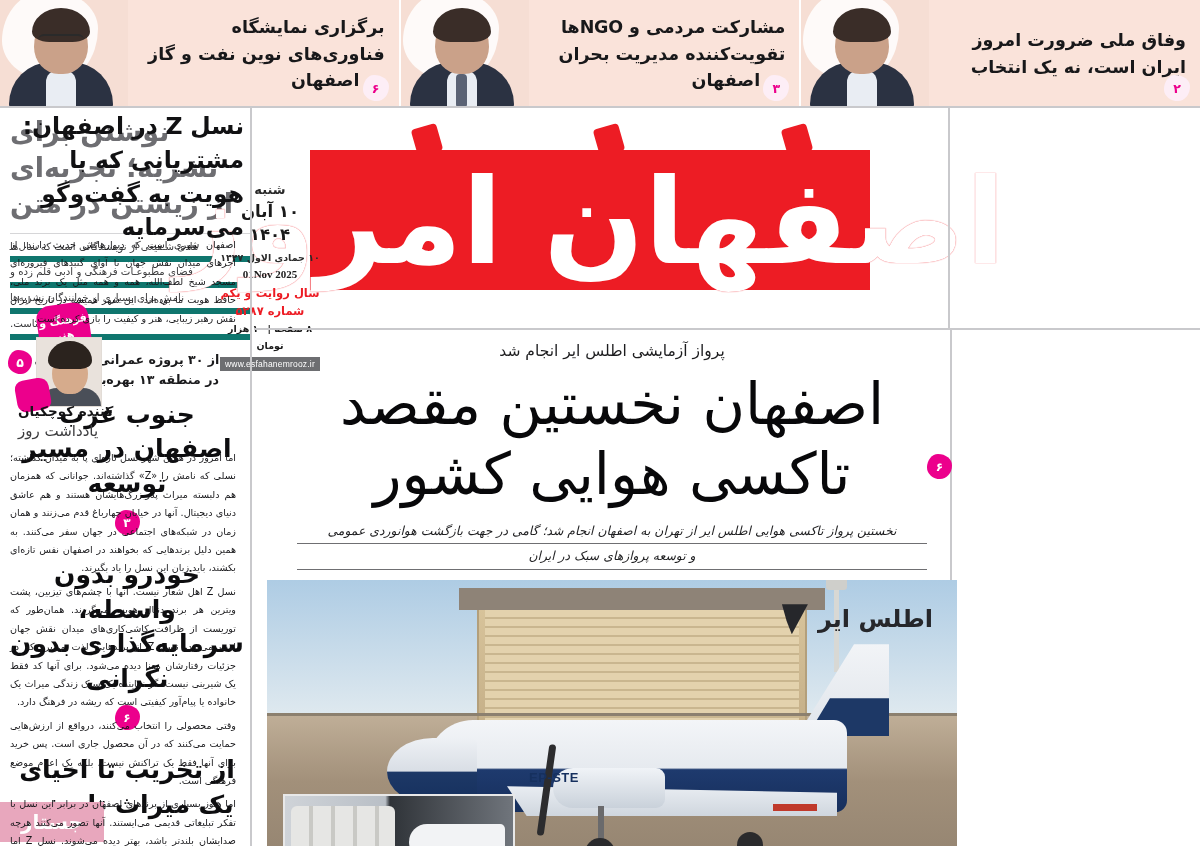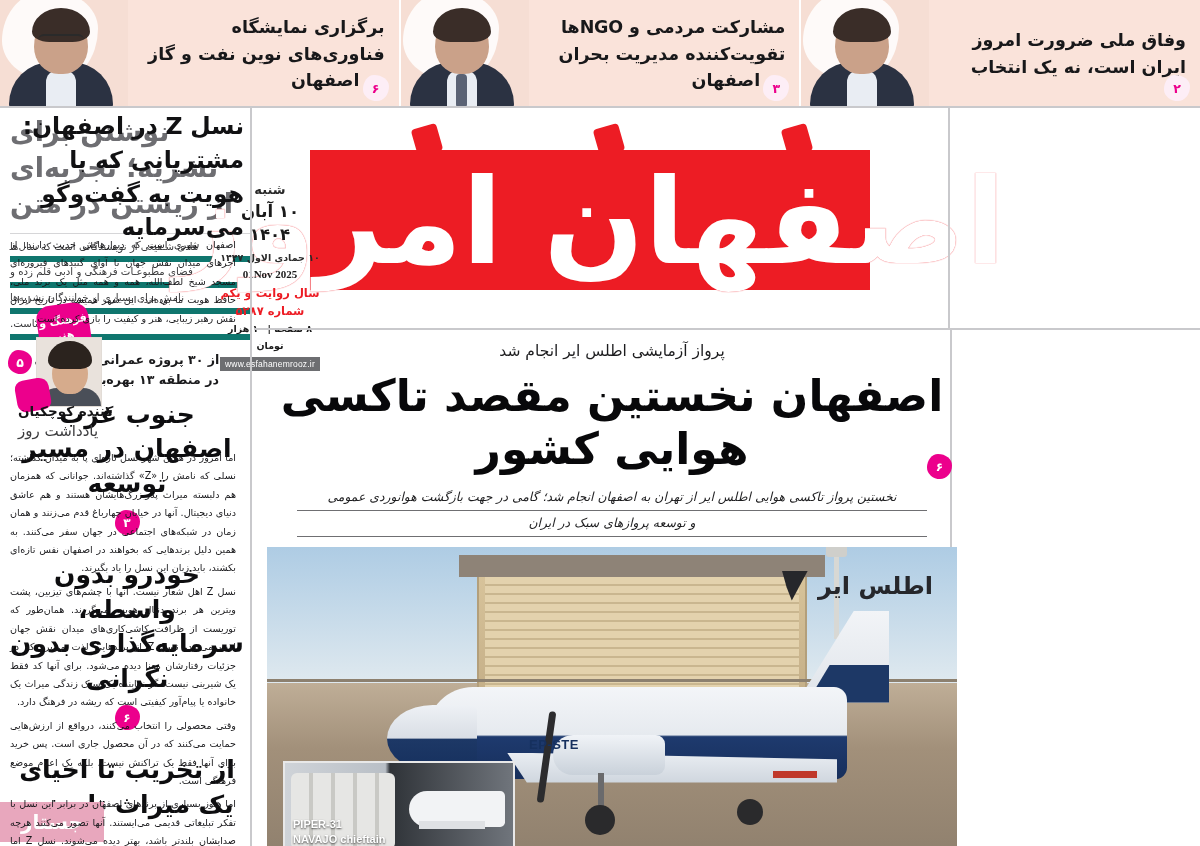--- a/index.html
+++ b/index.html
@@ -200,21 +200,21 @@
   
   .center {
     position: absolute; top: 330px; right: 232px; width: 712px; height: 600px;
     padding: 8px 10px 0 10px;
   }
   .main-kicker {
     text-align: center; font-size: 15.5px; color: #1c1c1e; line-height: 1.7; font-weight: normal;
   }
   .main-title {
     margin-top: 6px; text-align: center;
-    font-size: 44px; font-weight: bold; color: #08080a; line-height: 1.2;
+    font-size: 58px; font-weight: normal; color: #08080a; line-height: 1.2;
     letter-spacing: -1.6px;
   }
   .main-sub {
     margin: 9px auto 0 auto; width: 630px;
     text-align: center; font-size: 12.4px; line-height: 2.0; color: #1d1d1f;
     font-style: italic;
   }
   .main-sub b { font-weight: normal; display: block; border-bottom: 1px solid #6f6f72; }
   .main-chip {
     position: absolute; right: 16px; top: 124px;

